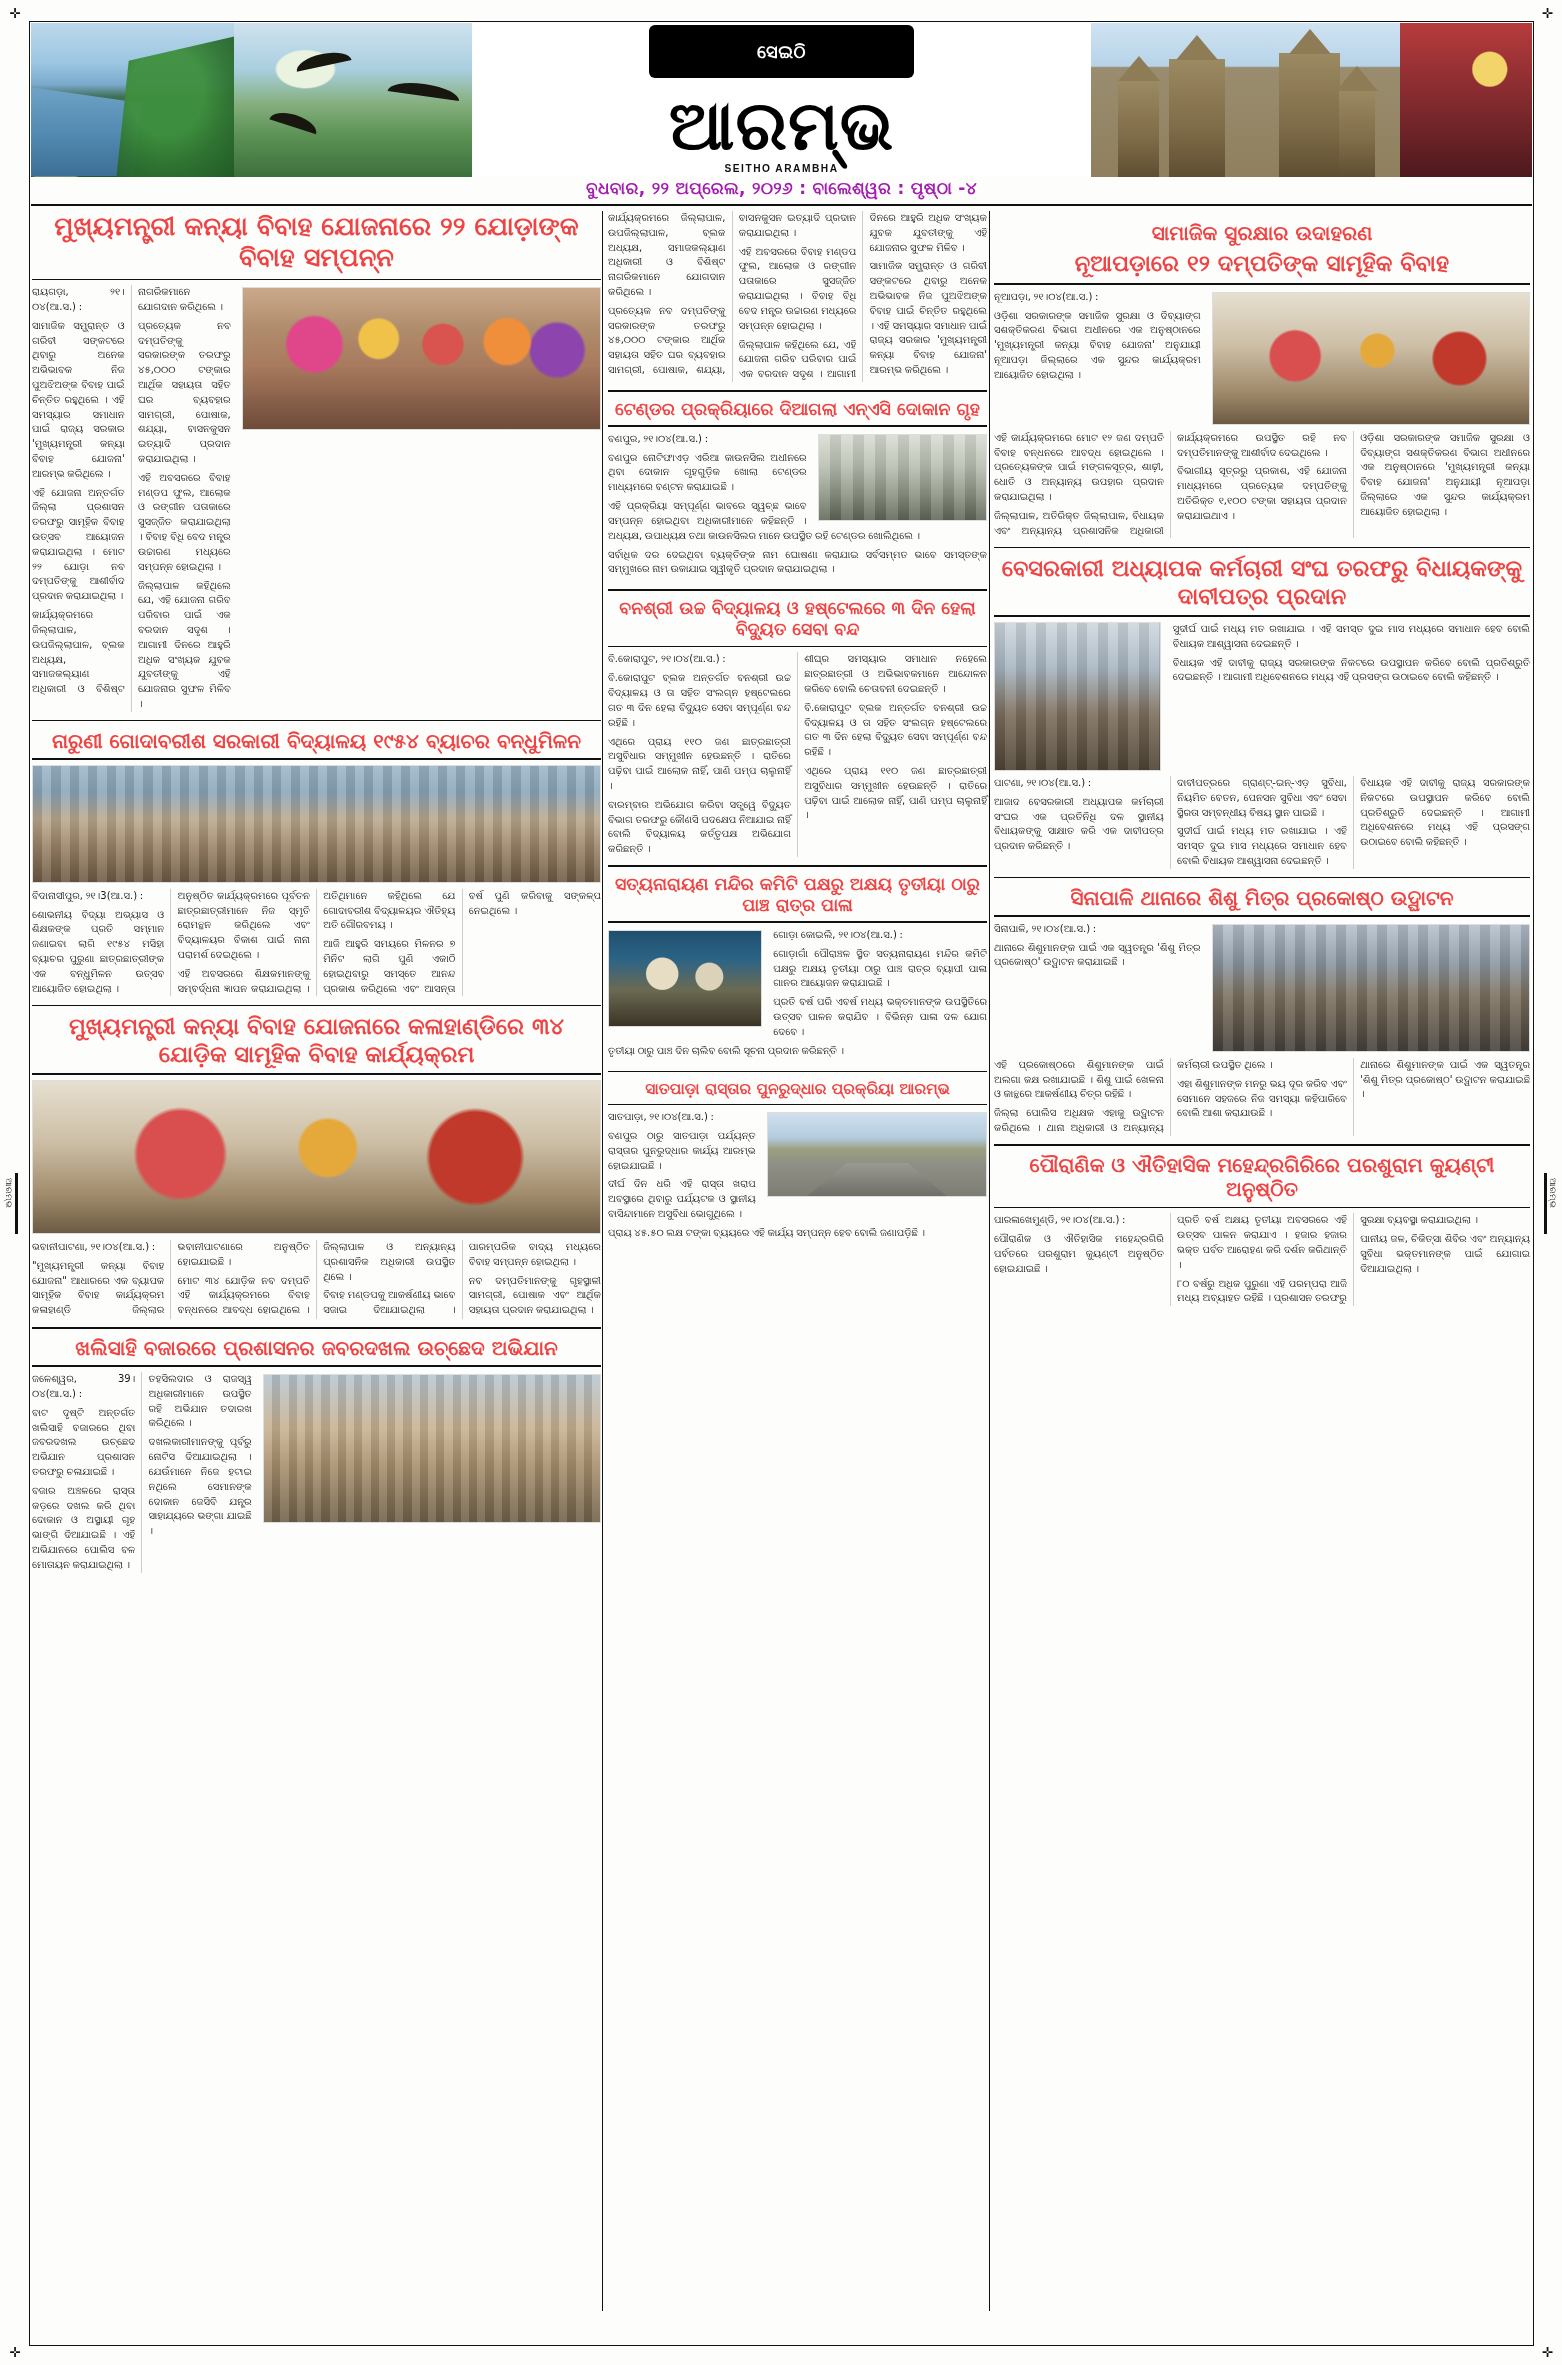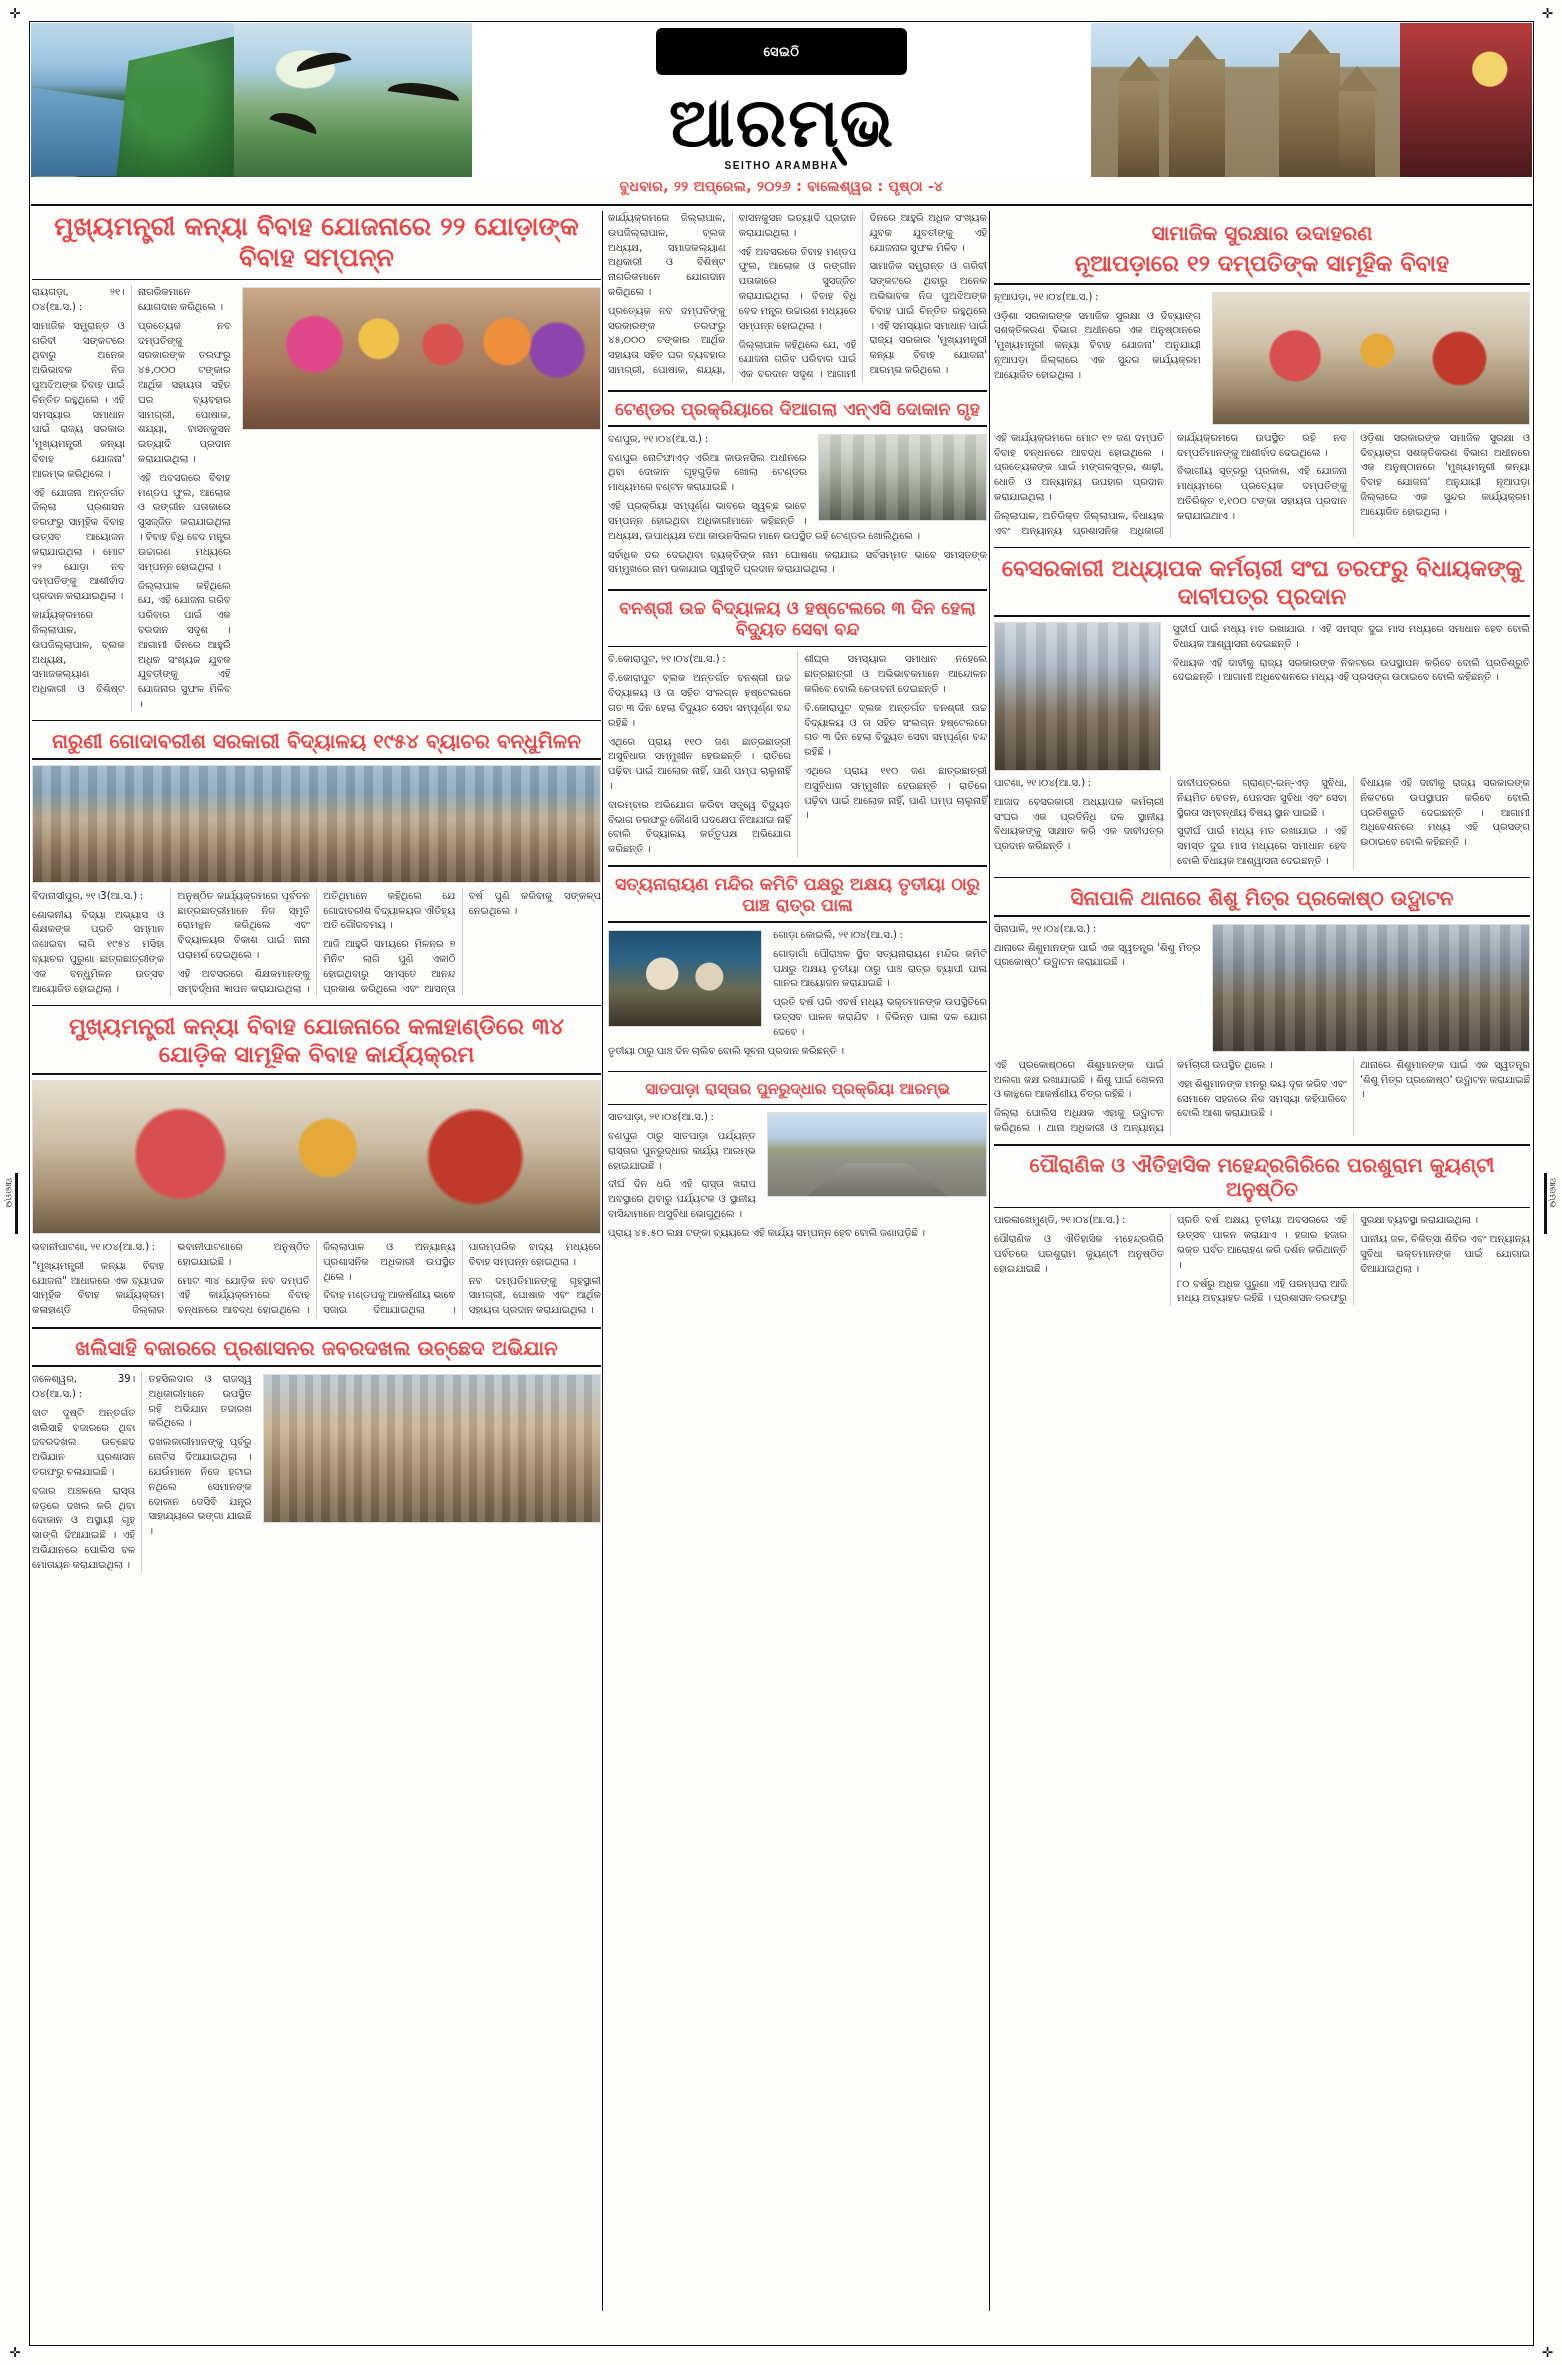--- a/index.html
+++ b/index.html
@@ -143,21 +143,21 @@
     letter-spacing: 1px;
     color: #000;
     text-align: center;
     margin-top: 14.3px;
   }
   .mast-kicker {
     background: #000;
     color: #fff;
     font-family: "DejaVu Sans", sans-serif;
     font-weight: 700;
-    font-size: 13px;
+    font-size: 18px;
     line-height: 1.2;
     padding: 16px 108px;
     letter-spacing: 0.5px;
     border-radius: 6px;
   }
   .mast-sub {
     font-family: "Liberation Sans", sans-serif;
     font-weight: 700;
     font-size: 10.2px;
     letter-spacing: 1.5px;
@@ -165,22 +165,22 @@
     margin-top: 3.1px;
   }
 
   .dateline {
     position: absolute;
     left: 31px; top: 178px;
     width: 1501px;
     text-align: center;
     font-family: "DejaVu Sans", sans-serif;
     font-weight: 700;
-    font-size: 14px;
-    color: #ef4444;
+    font-size: 17px;
+    color: #a21caf;
     letter-spacing: 0.3px;
   }
   .rule-main {
     position: absolute;
     left: 31px; top: 204px;
     width: 1501px; height: 1.5px;
     background: #111;
   }
 
   

